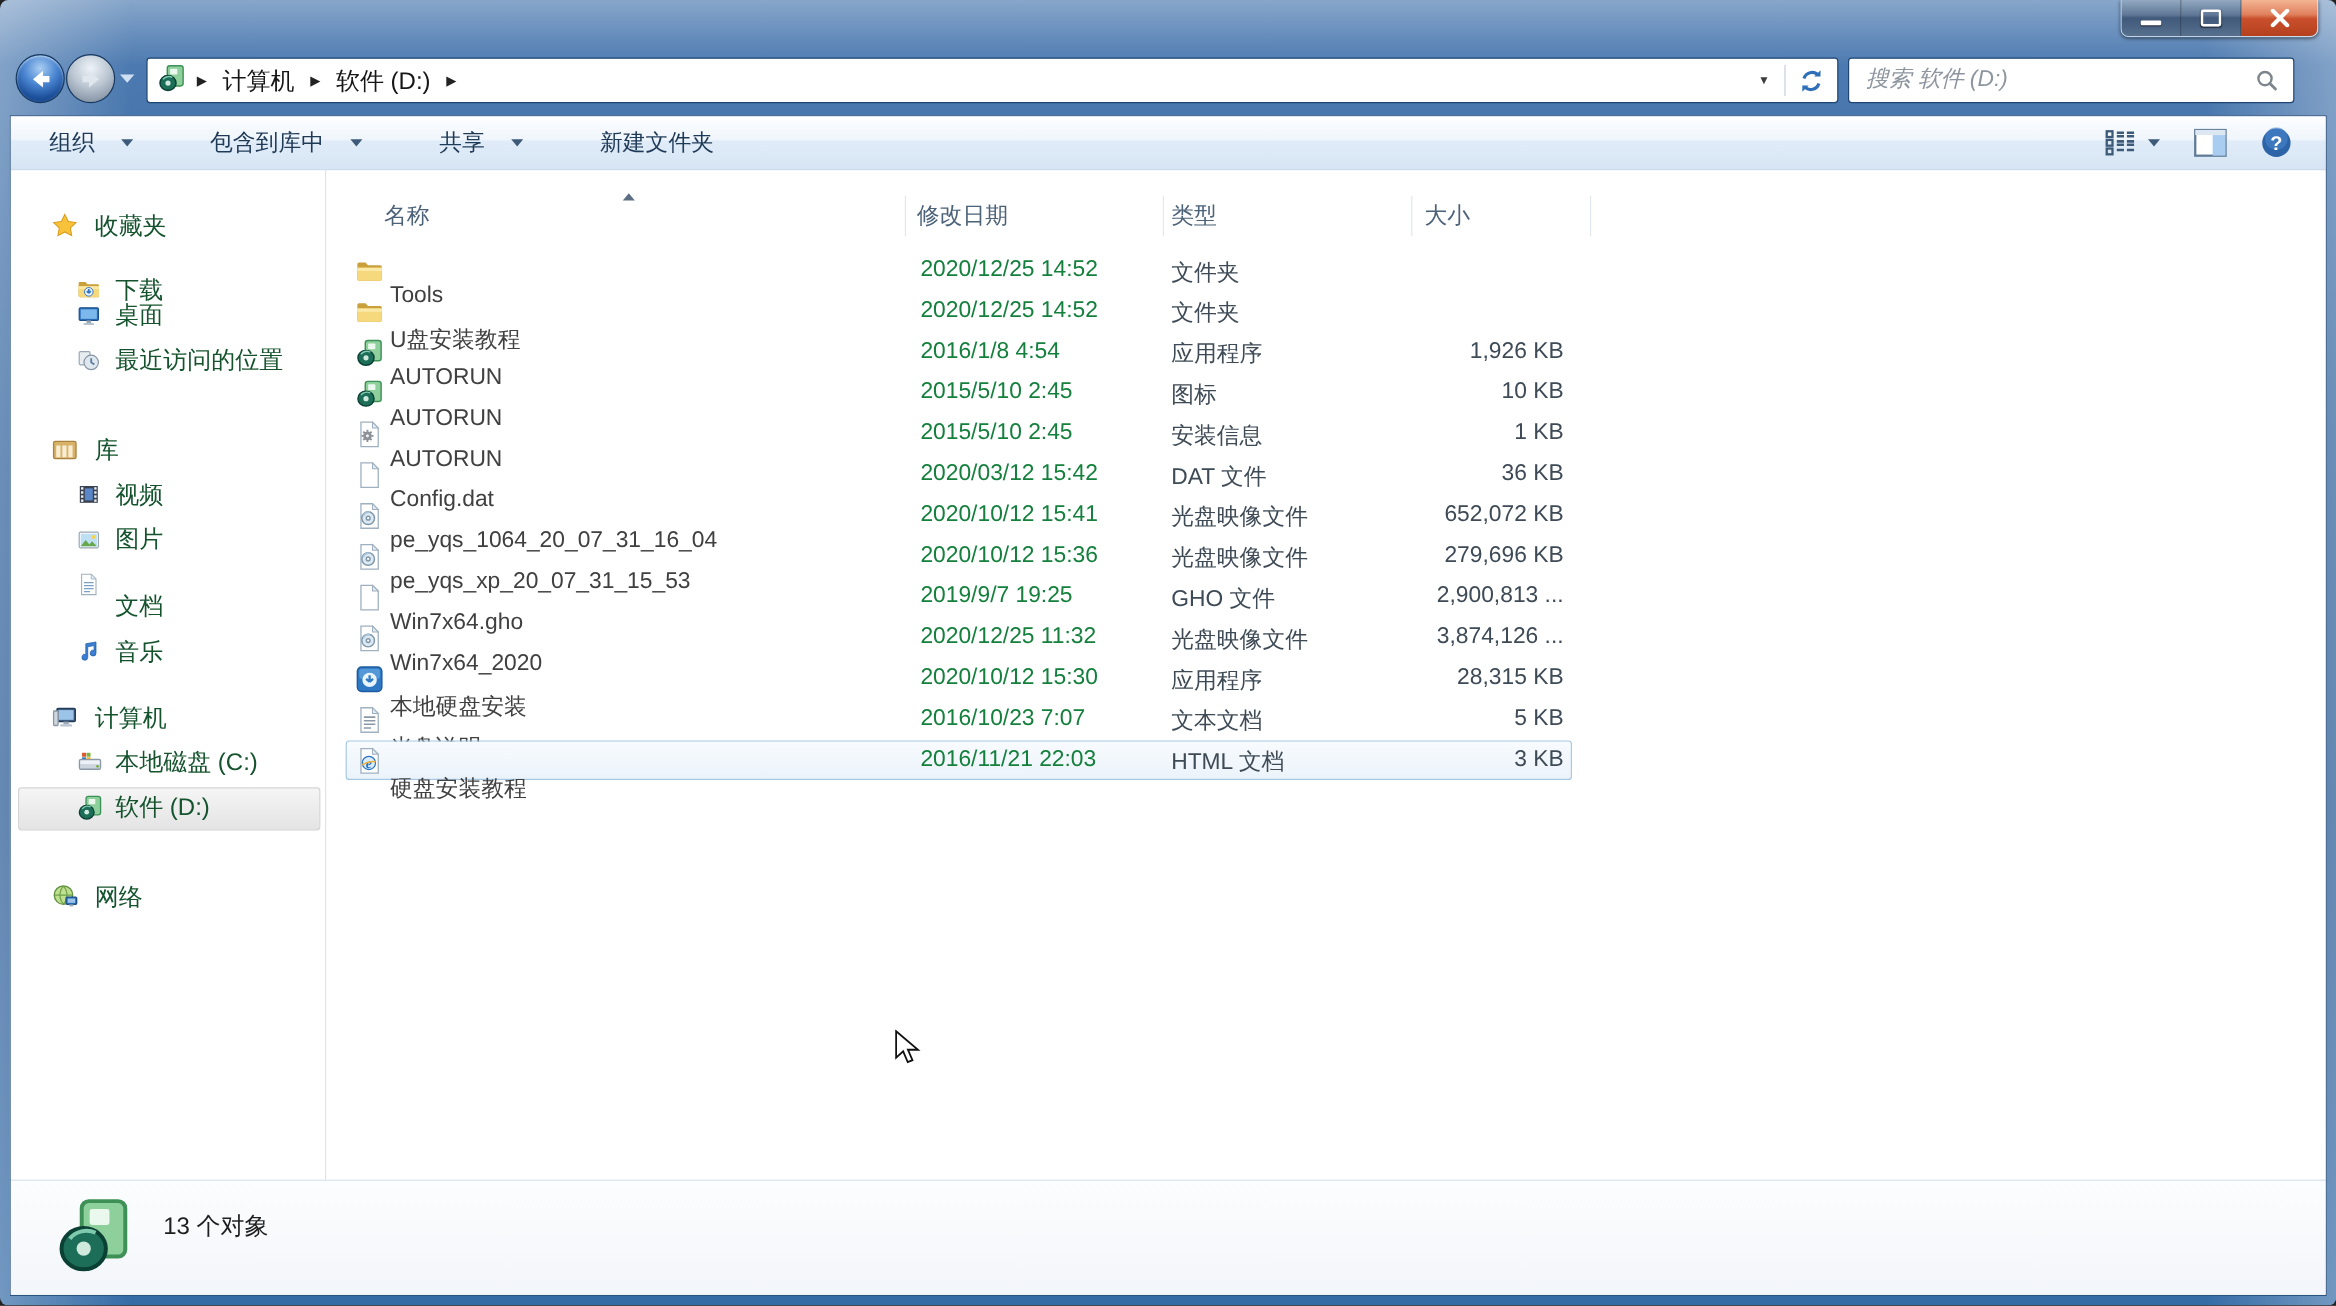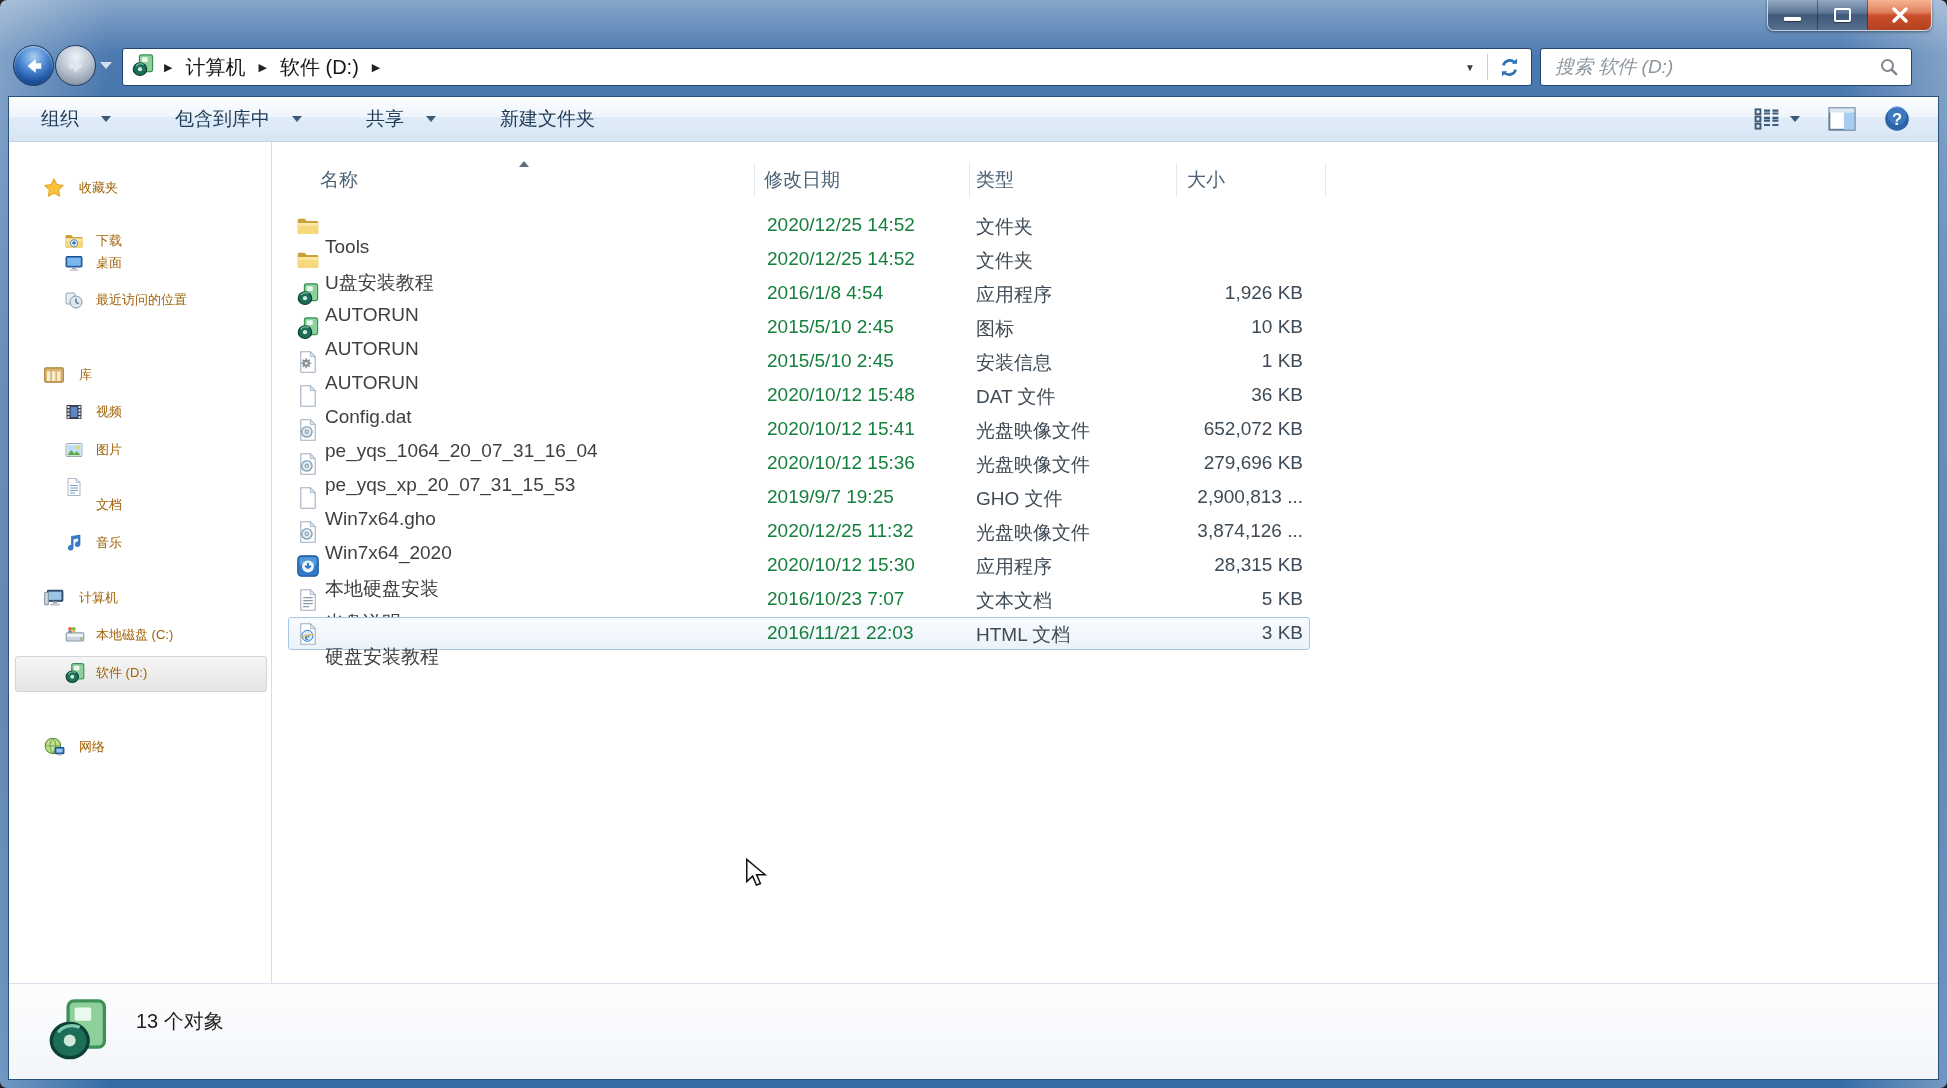--- a/index.html
+++ b/index.html
@@ -46,21 +46,21 @@
     display:flex;flex-direction:column;}
   .toolbar{height:44px;flex:0 0 44px;display:flex;align-items:center;gap:64px;padding-left:32px;
     background:linear-gradient(180deg,#fdfeff 0%,#eff5fc 45%,#e0ecf8 46%,#d7e5f4 100%);
     border-bottom:1px solid #c3d3e4;position:relative;}
   .tb-item{font-size:19px;color:#1f3a57;display:flex;align-items:center;gap:22px;white-space:nowrap;}
   .tb-caret{width:0;height:0;border-left:5px solid transparent;border-right:5px solid transparent;border-top:6px solid #3d5a78;}
   .tb-right{position:absolute;right:28px;top:0;height:100%;display:flex;align-items:center;gap:28px;}
   .main{flex:1;display:flex;min-height:0;position:relative;}
   
   .sidebar{width:262px;flex:0 0 262px;position:relative;border-right:1px solid #dcdcdc;background:#fff;}
-  .side-row{position:absolute;height:30px;display:flex;align-items:center;font-size:13px;color:#a16207;width:100%;box-sizing:border-box;}
+  .side-row{position:absolute;height:30px;display:flex;align-items:center;font-size:20px;color:#14532d;width:100%;box-sizing:border-box;}
   .side-row .ic{position:absolute;display:flex;}
   .side-row .lb{position:absolute;white-space:nowrap;}
   .side-sel{position:absolute;left:6px;right:4px;height:34px;border:1px solid #d4d4d4;border-radius:3px;
     background:linear-gradient(180deg,#f5f5f5,#e4e4e4);}
   
   .list{flex:1;position:relative;background:#fff;}
   .lheader{position:absolute;left:0;right:0;top:21px;height:34px;font-size:19px;color:#4c6278;}
   .lheader .hcell{position:absolute;top:0;height:34px;display:flex;align-items:center;white-space:nowrap;}
   .hdiv{position:absolute;top:0;width:1px;height:34px;background:#e2e8ef;}
   .sort-arrow{position:absolute;left:247px;top:-2px;width:0;height:0;border-left:5px solid transparent;border-right:5px solid transparent;border-bottom:6px solid #5b6e82;}
@@ -441,21 +441,21 @@
               <span class="fsize">1 KB</span>
             </div>
             <div class="frow" style="top: 237px;">
               <span class="fic">
                 <svg width="24" height="24" viewBox="0 0 20 20">
                   <path d="M4 1.5h8l4 4v13H4z" fill="#fff" stroke="#9fb0c0" stroke-width="0.9"></path>
                   <path d="M12 1.5l4 4h-4z" fill="#e2eaf2" stroke="#9fb0c0" stroke-width="0.7"></path>
                 </svg>
               </span>
               <span class="fname">Config.dat</span>
-              <span class="fdate">2020/10/12 15:48</span>
+              <span class="fdate">2020/03/12 15:42</span>
               <span class="ftype">DAT 文件</span>
               <span class="fsize">36 KB</span>
             </div>
             <div class="frow" style="top: 271px;">
               <span class="fic">
                 <svg width="24" height="24" viewBox="0 0 20 20">
                   <path d="M4 1.5h8l4 4v13H4z" fill="#fff" stroke="#9fb0c0" stroke-width="0.9"></path>
                   <path d="M12 1.5l4 4h-4z" fill="#e2eaf2" stroke="#9fb0c0" stroke-width="0.7"></path>
                   <circle cx="9" cy="11.5" r="4.4" fill="#dce9f2" stroke="#7e97ab"></circle>
                   <circle cx="9" cy="11.5" r="1.3" fill="#fff" stroke="#7e97ab"></circle>

